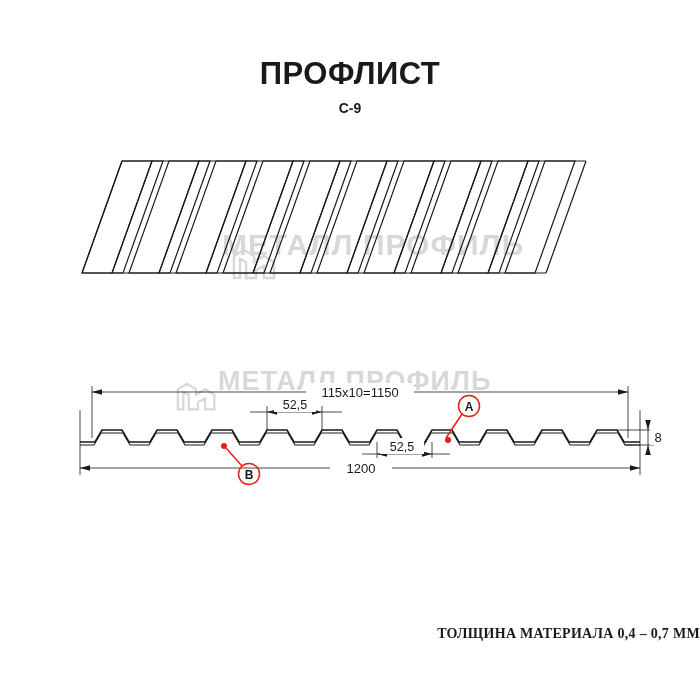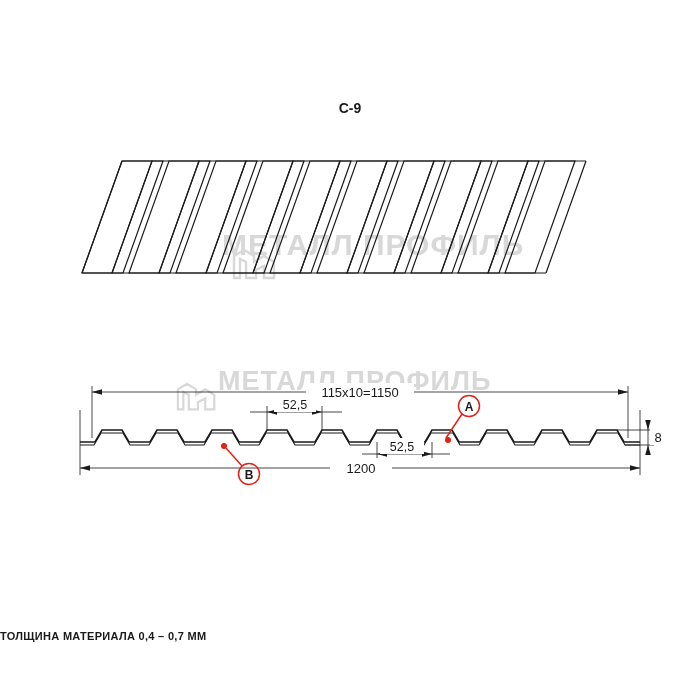--- a/index.html
+++ b/index.html
@@ -52,25 +52,26 @@
     top: 350px;
     left: 50px;
     width: 610px;
     height: 145px;
   }
   .footnote {
     position: absolute;
     bottom: 58px;
     left: 0;
     right: 0;
-    text-align: left;
-    font-size: 11px;
+    text-align: right;
+    font-size: 14px;
     font-weight: bold;
     letter-spacing: 0.3px;
     color: #1a1a1a;
+    font-family: Liberation Serif, serif;
   }
   .wm {
     position: absolute;
     pointer-events: none;
     color: #d8d8d8;
     font-weight: bold;
     white-space: nowrap;
     font-family: "Liberation Sans", sans-serif;
   }
   .wm1 {
@@ -93,20 +94,21 @@
   text {
     font-family: "Liberation Sans", sans-serif;
     fill: #1a1a1a;
   }
 </style>
 </head>
 <body>
 
 <div class="page">
 
+  <div class="title">ПРОФЛИСТ</div>
   <div class="subtitle">С-9</div>
 
   <div class="wm wm1">МЕТАЛЛ ПРОФИЛЬ</div>
   <div class="wm wm2">МЕТАЛЛ ПРОФИЛЬ</div>
 
   <div class="wm-logo" style="top:248px; left:232px;">
     <svg width="46" height="34" viewBox="0 0 46 34">
       <path d="M2,30 L2,8 L12,2 L22,8 L22,14 L32,8 L42,14 L42,30 L32,30 L32,18 L24,22 L24,30 L14,30 L14,14 L8,11 L8,30 Z" fill="none" stroke="#d8d8d8" stroke-width="2.4"></path>
     </svg>
   </div>

